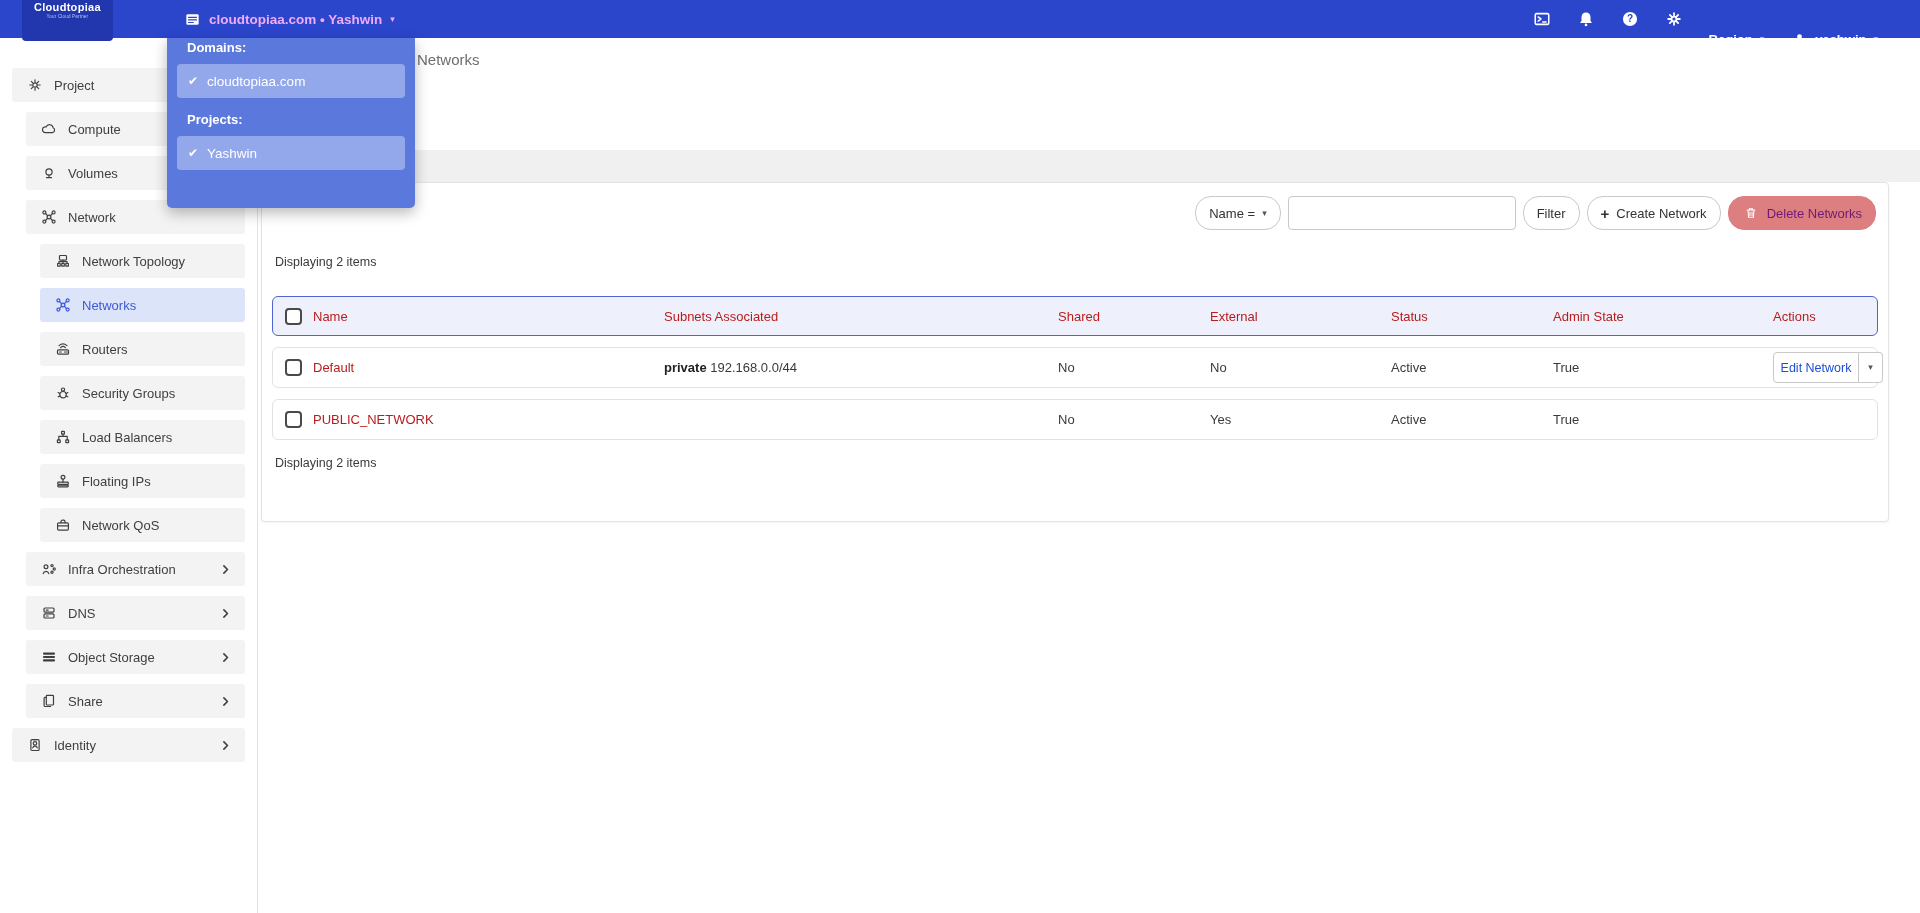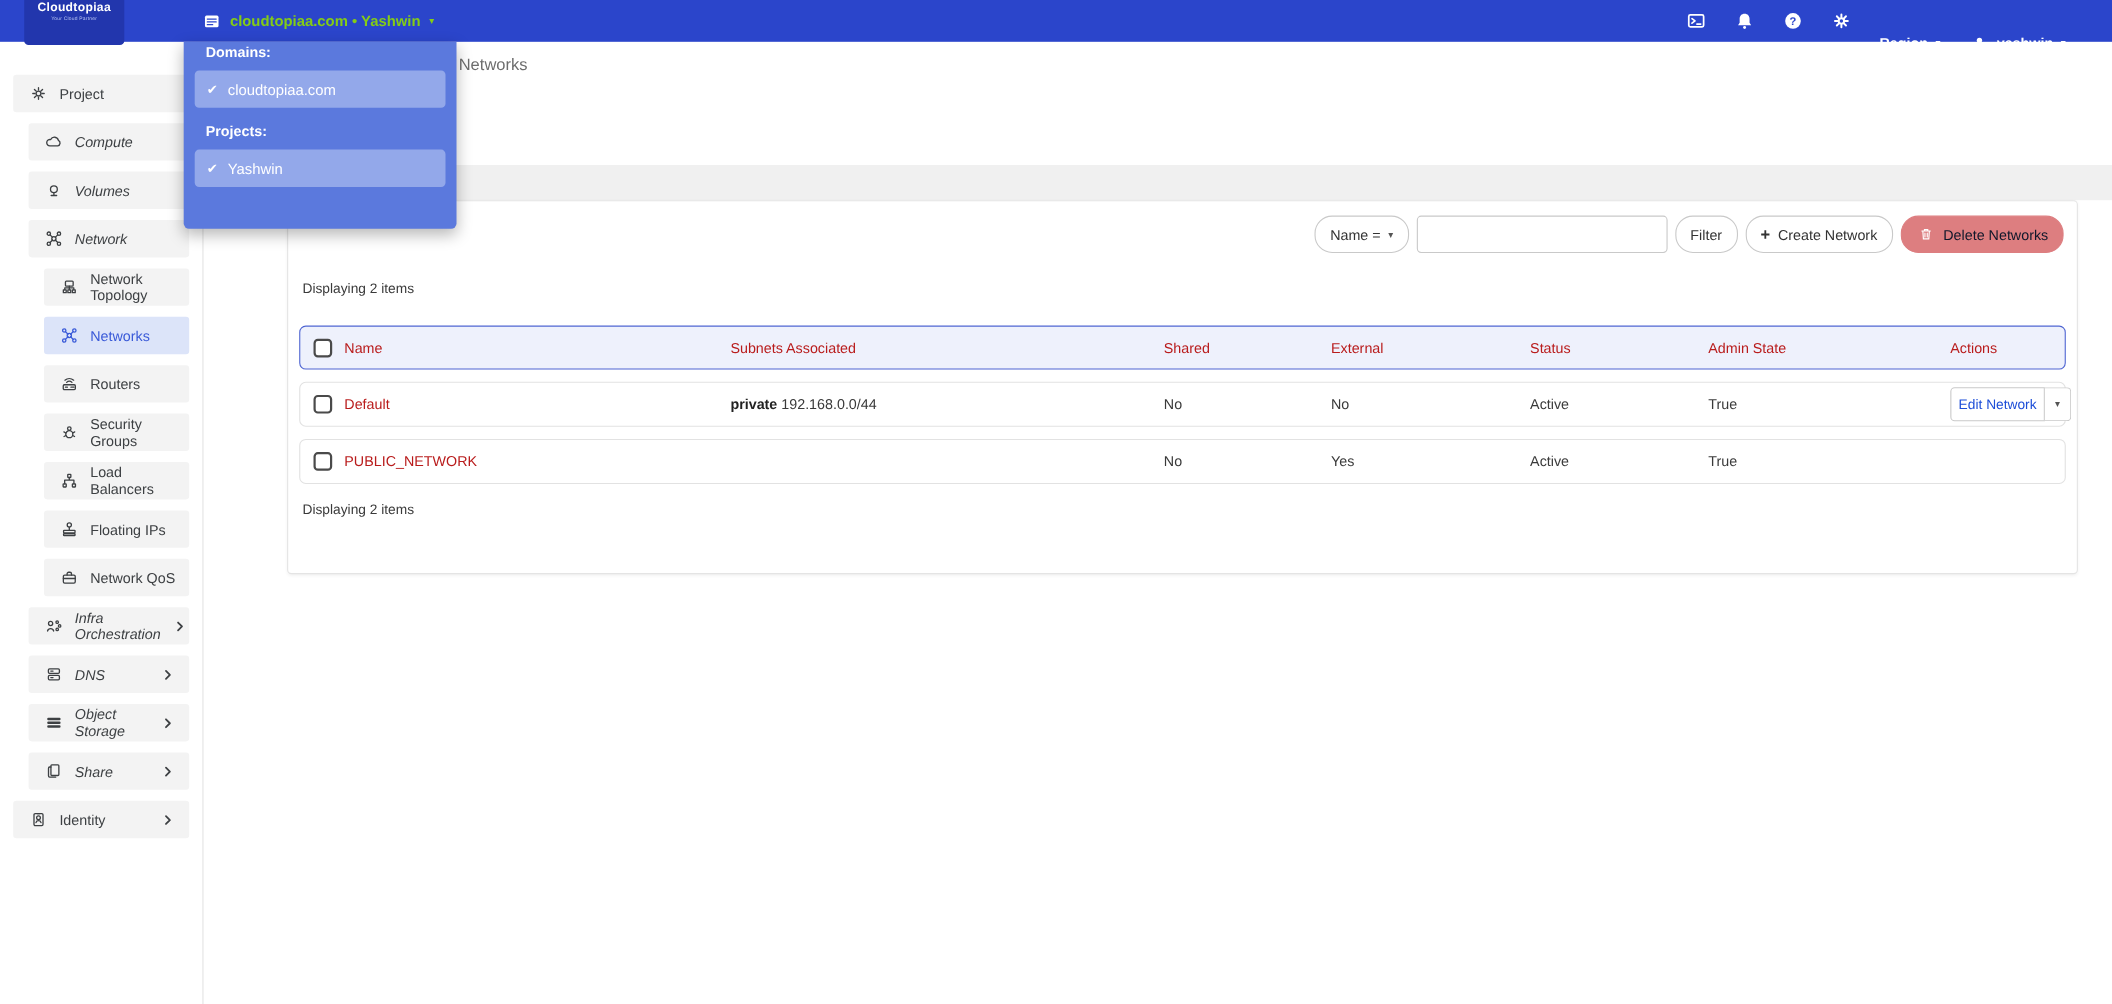--- a/index.html
+++ b/index.html
@@ -4,48 +4,48 @@
 <style>
   * { margin:0; padding:0; box-sizing:border-box; }
   html,body { width:1920px; height:913px; }
   body { font-family:"Liberation Sans","DejaVu Sans",sans-serif; background:#fff; position:relative; overflow:hidden; }
 
   
   .topnav { position:absolute; left:0; top:0; right:0; height:38px; background:#2b45cb; display:flex; align-items:center; z-index:100; }
   .brand-badge { margin-left:22px; background:#2236ad; border-radius:4px; padding:4px 12px 22px; text-align:center; cursor:pointer; }
   .brand-title { color:#fff; font-size:11px; font-weight:bold; letter-spacing:.3px; line-height:1.1; }
   .brand-tagline { color:#bcc7f3; font-size:4.5px; letter-spacing:.2px; }
-  .ctx-switcher { position:absolute; left:183px; top:0; height:38px; display:flex; align-items:center; gap:8px; color:#84cc16; font-size:13.5px; font-weight:600; cursor:pointer; }
+  .ctx-switcher { position:absolute; left:183px; top:0; height:38px; display:flex; align-items:center; gap:8px; color:#f0abfc; font-size:13.5px; font-weight:600; cursor:pointer; }
   .nav-right { margin-left:auto; display:flex; align-items:center; gap:26px; margin-right:42px; color:#fff; }
   .nav-ic { width:18px; height:18px; display:flex; align-items:center; justify-content:center; cursor:pointer; }
   .navlbl { font-size:13px; font-weight:600; display:flex; gap:7px; align-items:center; cursor:pointer;margin-top:40px; }
   .caret { font-size:9px; line-height:1; }
 
   
-  .sidebar { position:absolute; top:38px; left:0; bottom:0; width:185px; background:#fff; border-right:1px solid #e3e3e3; padding-top:30px; z-index:10; }
+  .sidebar { position:absolute; top:38px; left:0; bottom:0; width:258px; background:#fff; border-right:1px solid #e3e3e3; padding-top:30px; z-index:10; }
   .side-item { height:34px; margin-bottom:10px; margin-right:12px; background:#f3f3f3; border-radius:3px; display:flex; align-items:center; gap:11px; padding-left:14px; font-size:13px; color:#3d4043; cursor:pointer; }
   .side-item.lv0 { margin-left:12px; }
-  .side-item.lv1 { margin-left:26px;font-style:italic; }
+  .side-item.lv1 { margin-left:26px; }
   .side-item.lv2 { margin-left:40px; }
   .side-item.active { background:#dce4f9; color:#3a5ad8; }
   .side-item .ic { width:17px; height:17px; display:flex; align-items:center; justify-content:center; flex:0 0 auto; }
   .side-item .chev { margin-left:auto; margin-right:13px; display:flex; align-items:center; }
 
   
   .main { position:absolute; left:234px; top:38px; right:0; bottom:0; background:#fff; }
   .breadcrumb { position:absolute; left:183px; top:13px; font-size:15px; color:#6d6d6d; }
   .grayband { position:absolute; left:0; right:0; top:112px; height:32px; background:#f0f0f0; }
   .card { position:absolute; left:27px; right:31px; top:144px; height:340px; background:#fff; border:1px solid #e4e4e4; border-radius:4px; box-shadow:0 1px 3px rgba(0,0,0,.05); }
 
   .toolbar { position:absolute; top:13px; right:12px; display:flex; gap:7px; align-items:center; }
   .btn { height:34px; display:flex; align-items:center; gap:7px; padding:0 13px; background:#fff; border:1px solid #c9c9c9; border-radius:16px; font-size:13px; color:#333; cursor:pointer; white-space:nowrap; }
   .btn .caret { color:#555; }
   .plus { font-weight:bold; font-size:15px; line-height:1; }
   .search-input { width:228px; height:34px; border:1px solid #c9c9c9; border-radius:4px; padding:0 10px; font-size:13px; color:#333; }
-  .btn.delete { background:#dd7e80; border-color:#dd7e80; color:#0f172a; }
+  .btn.delete { background:#dd7e80; border-color:#dd7e80; color:#701a75; }
 
   .count { font-size:12.5px; color:#3a3a3a; }
   .count-top { position:absolute; left:13px; top:72px; }
   .tbl { position:absolute; left:10px; right:10px; top:113px; }
   .gridrow { display:grid; grid-template-columns:40px 351px 394px 152px 181px 162px 220px 1fr; align-items:center; }
   .thead { height:40px; background:#eef1fc; border:1px solid #4f65d2; border-radius:6px; font-size:13px; color:#b91c1c; }
   .trow { height:41px; background:#fff; border:1px solid #e2e2e2; border-radius:6px; margin-top:11px; font-size:13px; color:#3a3a3a; }
   .cb { width:17px; height:17px; border:2px solid #4a4a4a; border-radius:4px; background:#fff; margin-left:12px; cursor:pointer; }
   .name-link { color:#b91c1c; text-decoration:none; cursor:pointer; }
   .subnet-cell b { color:#222; }

